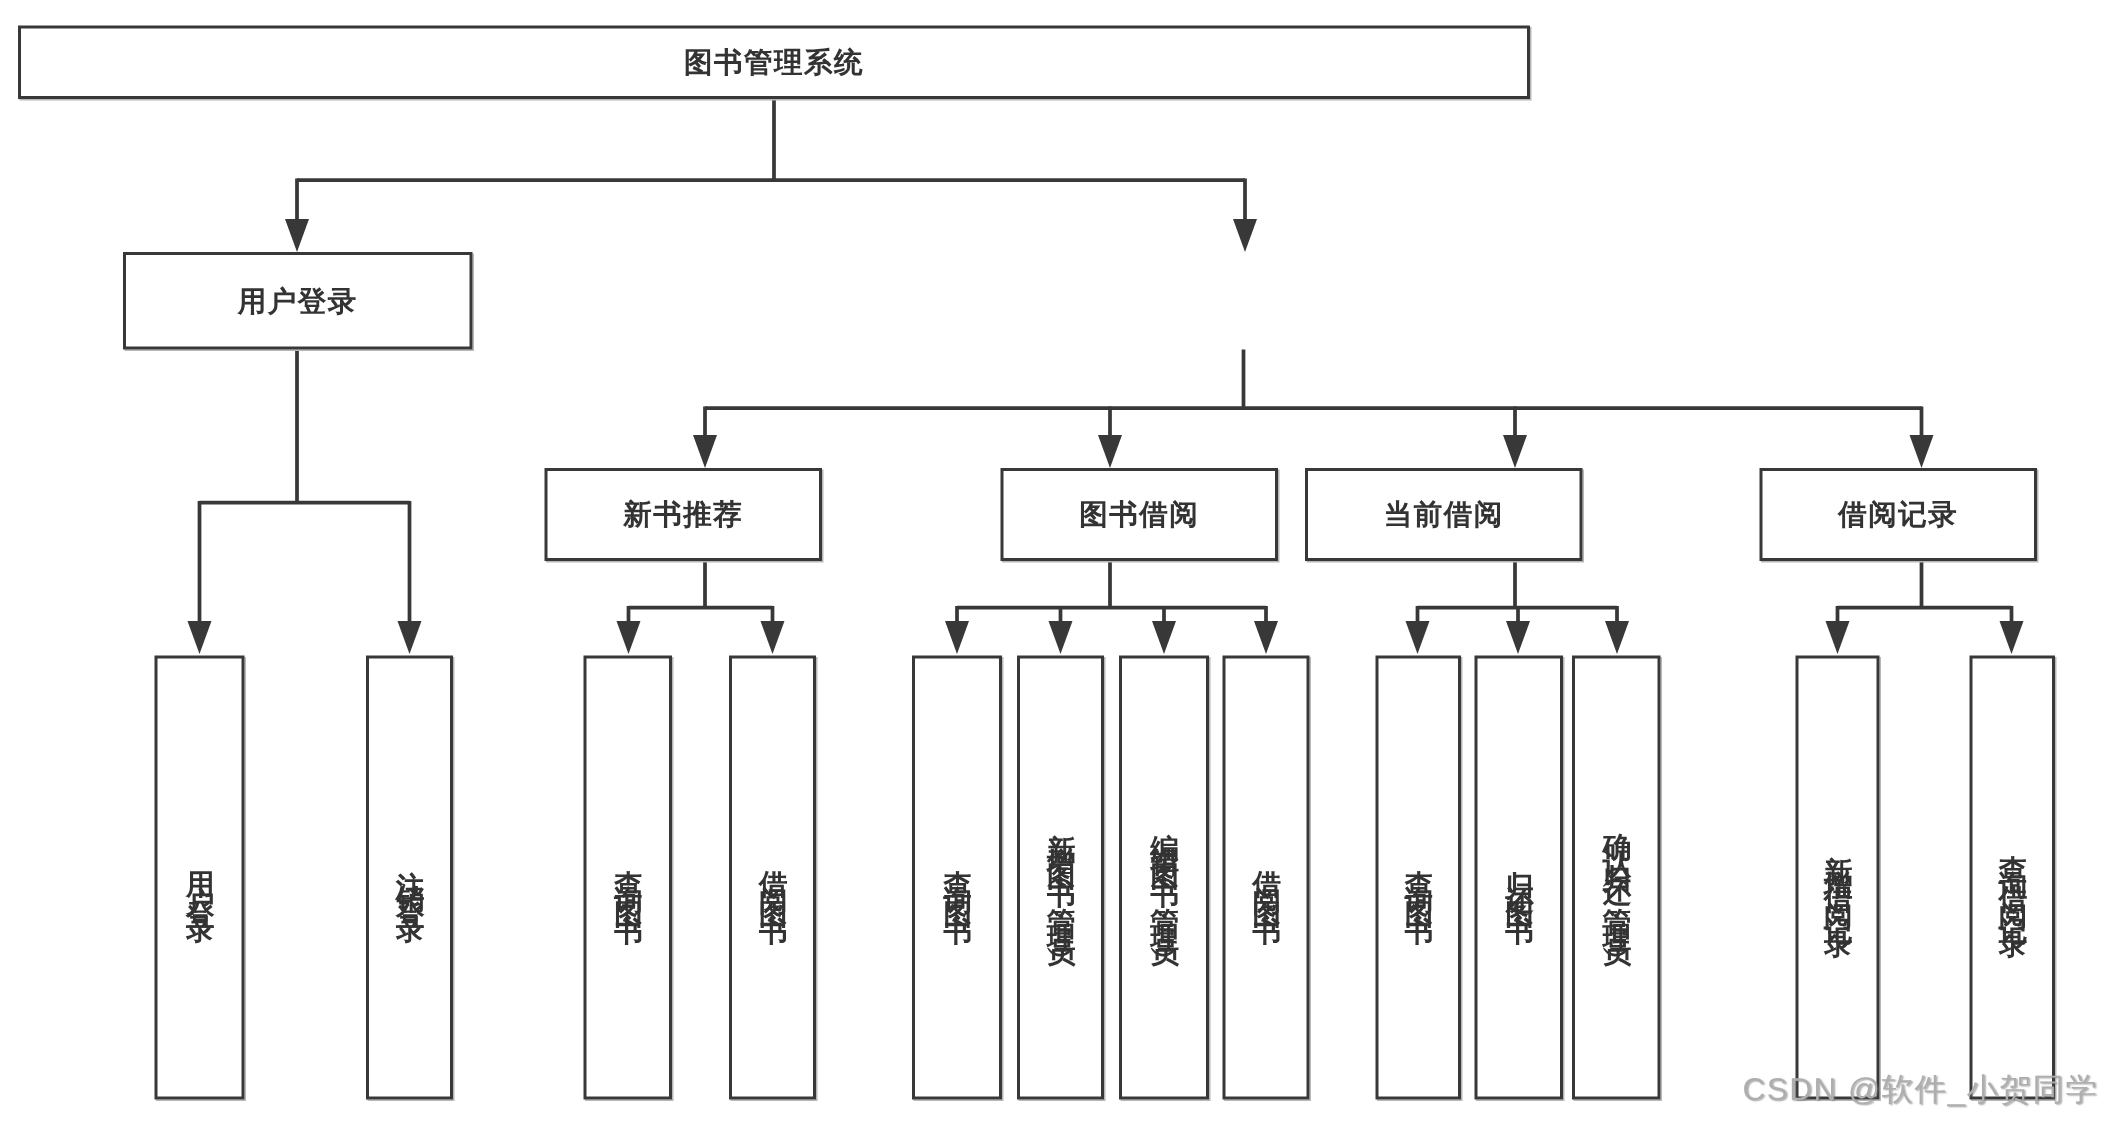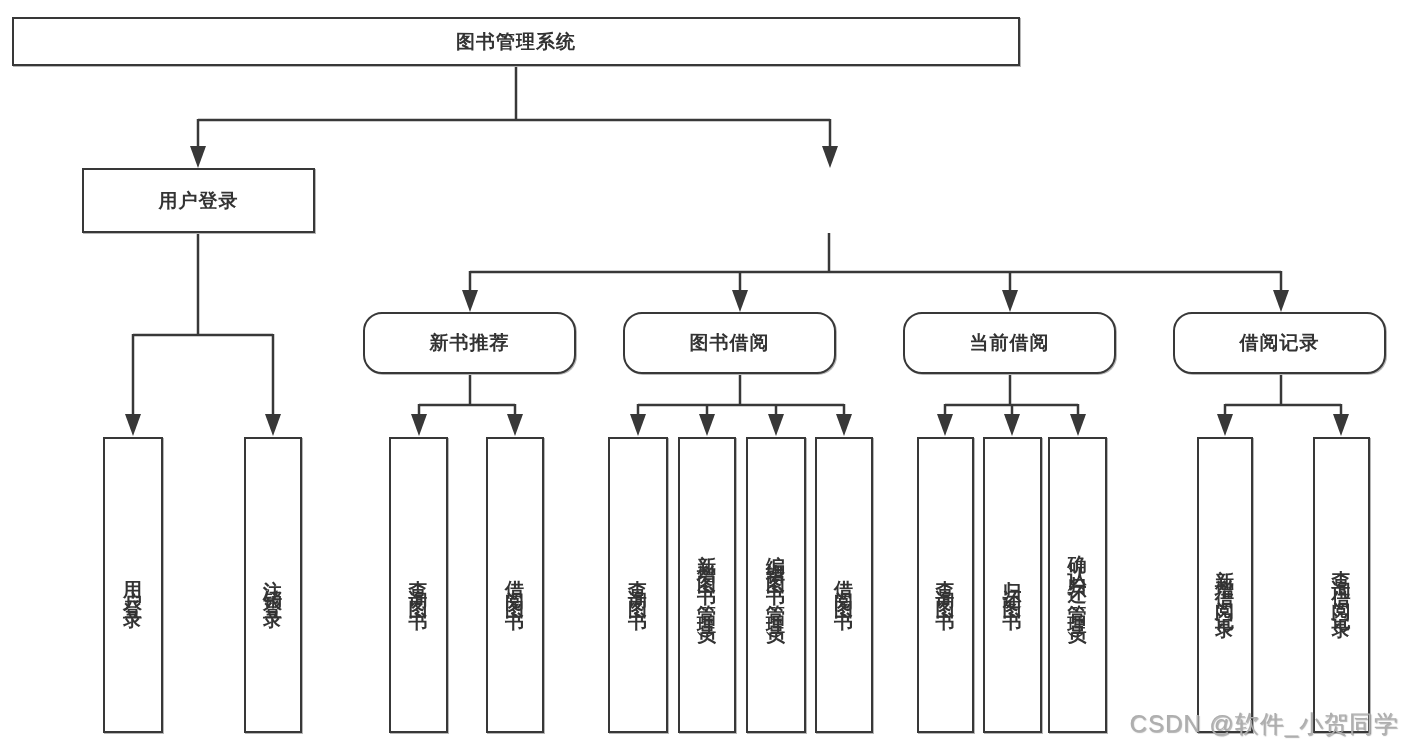--- a/index.html
+++ b/index.html
@@ -39,44 +39,44 @@
     font-weight: 600;
     letter-spacing: 10px;
     line-height: 1;
     color: #333333;
     white-space: nowrap;
   }
   
   .root   { left: 12px;   top: 17px;  width: 1008px; height: 49px; }
   .l2a    { left: 82px;   top: 168px; width: 233px;  height: 65px; }
   .l2b    { left: 711px;  top: 168px; width: 236px;  height: 65px; }
-  .l3     { top: 312px; height: 62px; width: 213px; border-radius: 19px; }
+  .l3     { top: 312px; height: 62px; width: 185px; }
   .l3a    { left: 363px; }
-  .l3b    { left: 623px; text-align: right; }
-  .l3c    { left: 903px; }
+  .l3b    { left: 667px; text-align: right; }
+  .l3c    { left: 870px; }
   .l3d    { left: 1173px; text-align: center; }
   .leaf   { top: 437px; height: 296px; }
   .g1c1 { left: 103px;  width: 60px; }
   .g1c2 { left: 244px;  width: 58px; }
   .g2c1 { left: 389px;  width: 59px; }
   .g2c2 { left: 486px;  width: 58px; }
   .g3c1 { left: 608px;  width: 60px; }
   .g3c2 { left: 678px;  width: 58px; }
   .g3c3 { left: 746px;  width: 60px; }
   .g3c4 { left: 815px;  width: 58px; }
   .g4c1 { left: 917px;  width: 57px; }
   .g4c2 { left: 983px;  width: 59px; }
   .g4c3 { left: 1048px; width: 59px; }
   .g5c1 { left: 1197px; width: 56px; }
   .g5c2 { left: 1313px; width: 57px; }
   .watermark {
     position: absolute;
     right: 6px;
     bottom: 7px;
-    font-size: 24px;
+    font-size: 21px;
     color: #aeaeae;
     text-shadow: 1px 1px 1px rgba(110,110,110,0.55);
     letter-spacing: 1px;
   }
 </style>
 </head>
 <body>
 
 <div class="canvas">
 

